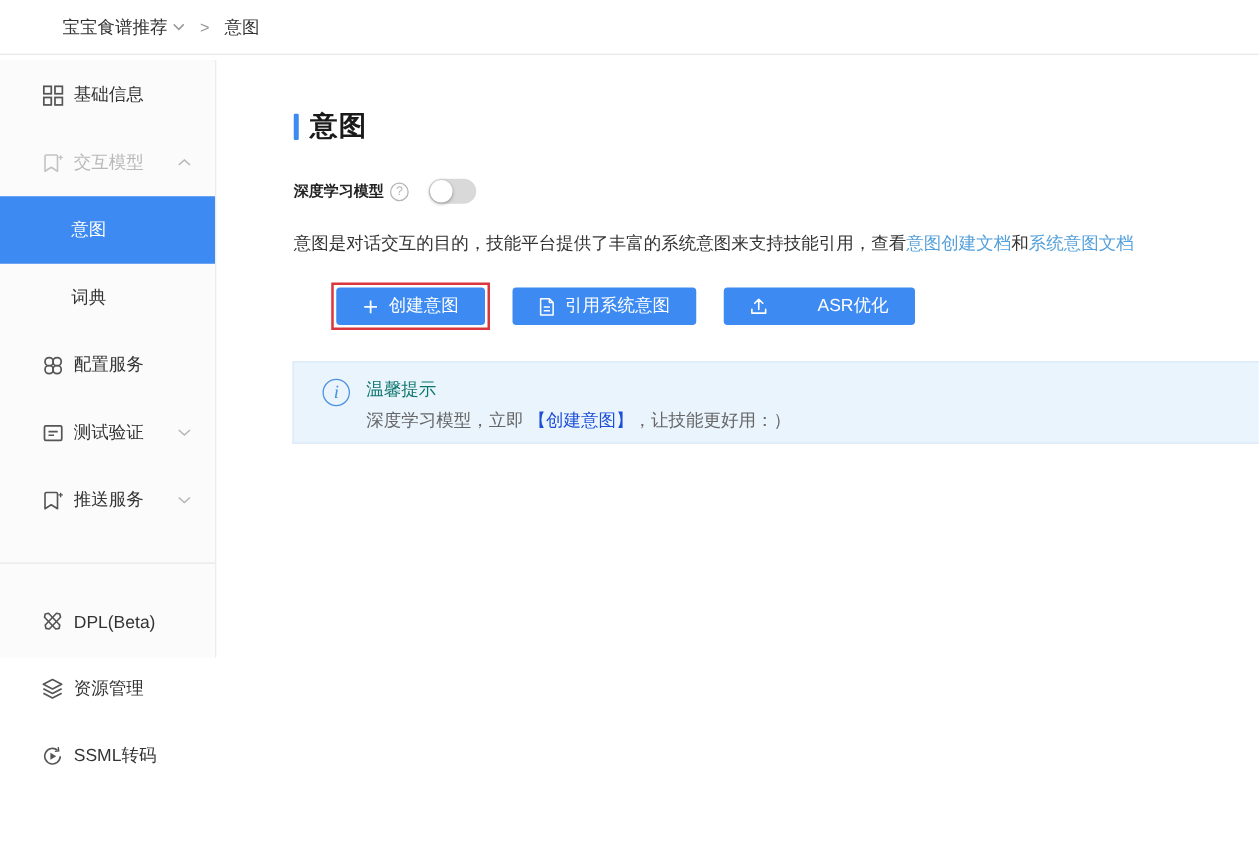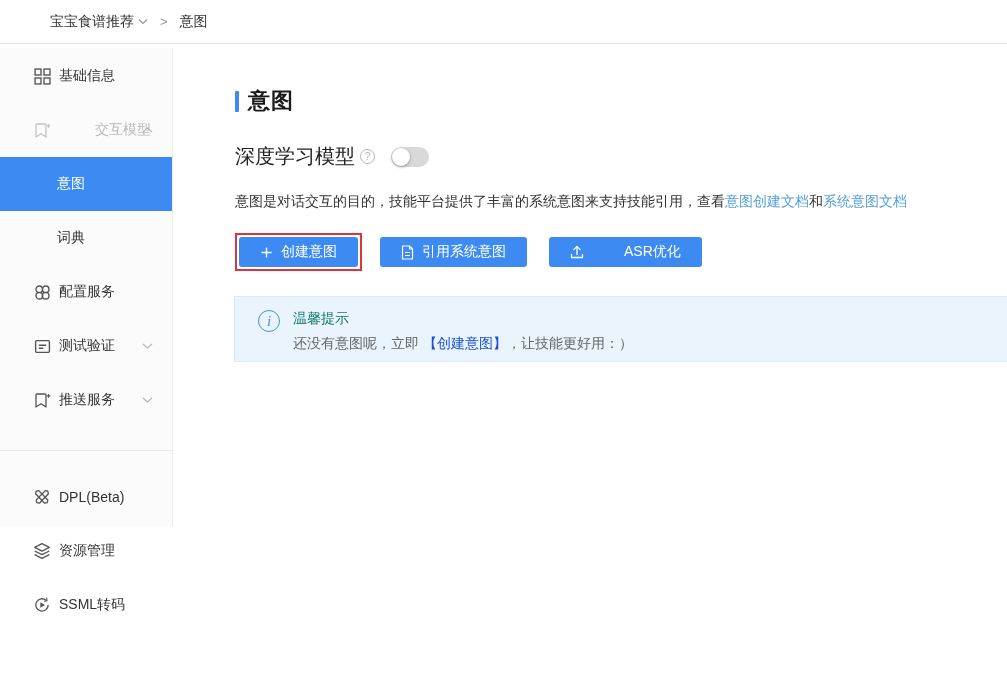--- a/index.html
+++ b/index.html
@@ -24,36 +24,36 @@
   
   .sidebar {
     position:absolute; top:48px; left:0; bottom:0; width:173px;
     background:#fbfbfb; border-right:1px solid #ececec; padding-top:1px;
   }
   .side-item {
     height:54px; display:flex; align-items:center;
     padding-left:33px; font-size:14px; color:#333; cursor:pointer; position:relative;
   }
   .side-item .s-icon { width:18px; height:18px; margin-right:8px; display:inline-flex; align-items:center; justify-content:center; color:#555; }
-  .side-item.dim { color:#b9b9b9;gap:36px; }
+  .side-item.dim { color:#b9b9b9; }
   .side-item.dim .s-icon { color:#c3c3c3; }
   .side-item.sub { padding-left:57px; }
   .side-item.selected { background:#3d8bf2; color:#fff; }
   .chev { position:absolute; right:19px; top:50%; transform:translateY(-50%); color:#b5b5b5; display:inline-flex; }
   .side-divider { height:1px; background:#e7e7e7; margin:23px 0 19px 0; }
 
   
   .main { position:absolute; top:44px; left:174px; right:0; bottom:0; background:#fff; padding:42px 0 0 61px; }
 
   .page-title { display:flex; align-items:center; }
   .title-bar { width:4px; height:21px; background:#3d8bf2; margin-right:9px; border-radius:1px; }
   .page-title h1 { font-size:22px; font-weight:bold; color:#1a1a1a; letter-spacing:1px; }
 
   .dl-row { margin-top:27px; display:flex; align-items:center; }
-  .dl-label { font-size:20px; font-weight:normal; color:#222; }
+  .dl-label { font-size:12px; font-weight:bold; color:#222; }
   .help-icon {
     width:15px; height:15px; border:1px solid #b5b5b5; border-radius:50%;
     color:#b5b5b5; font-size:10px; line-height:13px; text-align:center;
     margin-left:5px; cursor:pointer; flex:none;
   }
   .toggle {
     width:38px; height:20px; border-radius:10px; background:#d9d9d9;
     margin-left:16px; position:relative; cursor:pointer;
   }
   .toggle .knob {
@@ -64,21 +64,21 @@
   .desc { margin-top:23px; font-size:14px; color:#333; }
   .desc a { color:#54a0db; text-decoration:none; cursor:pointer; }
 
   .btn-row { margin-top:22px; display:flex; align-items:center; }
   .btn {
     height:30px; background:#3d8bf2; color:#fff; border:none; border-radius:3px;
     font-size:14px; font-family:inherit; display:inline-flex; align-items:center;
     padding:0 21px; cursor:pointer;
   }
   .btn .b-icon { display:inline-flex; margin-right:8px; }
-  .hl-wrap { border:2px solid #d9363e; padding:2px; margin-right:18px; display:inline-flex; }
+  .hl-wrap { border:2px solid #d9363e; padding:2px; margin-right:18px; display:inline-flex;margin-left:30px; }
   .btn + .btn { margin-left:22px;gap:32px; }
   .btn.second { margin-left:0; }
 
   .notice {
     margin-top:25px; margin-left:-1px; height:66px;
     background:#eaf4fc; border:1px solid #daeaf8; border-right:none;
     display:flex; padding:13px 0 0 23px;
   }
   .notice-icon {
     width:22px; height:22px; border:1px solid #4a90e2; border-radius:50%;
@@ -296,19 +296,19 @@
         </span>
         <span>ASR优化</span>
       </button>
     </div>
 
     <div class="notice">
       <span class="notice-icon">i</span>
       <div class="notice-body">
         <div class="notice-title">温馨提示</div>
         <div class="notice-text">
-          <span>还没有意图呢，立即 </span><a>【创建意图】</a><span>，让技能更好用：）</span>
+          <span>深度学习模型，立即 </span><a>【创建意图】</a><span>，让技能更好用：）</span>
         </div>
       </div>
     </div>
 
   </div>
 </div>
 
 </body></html>

